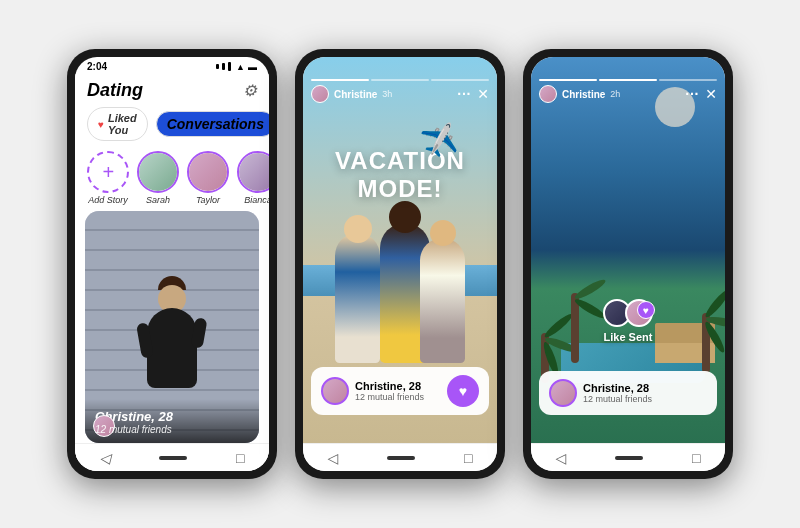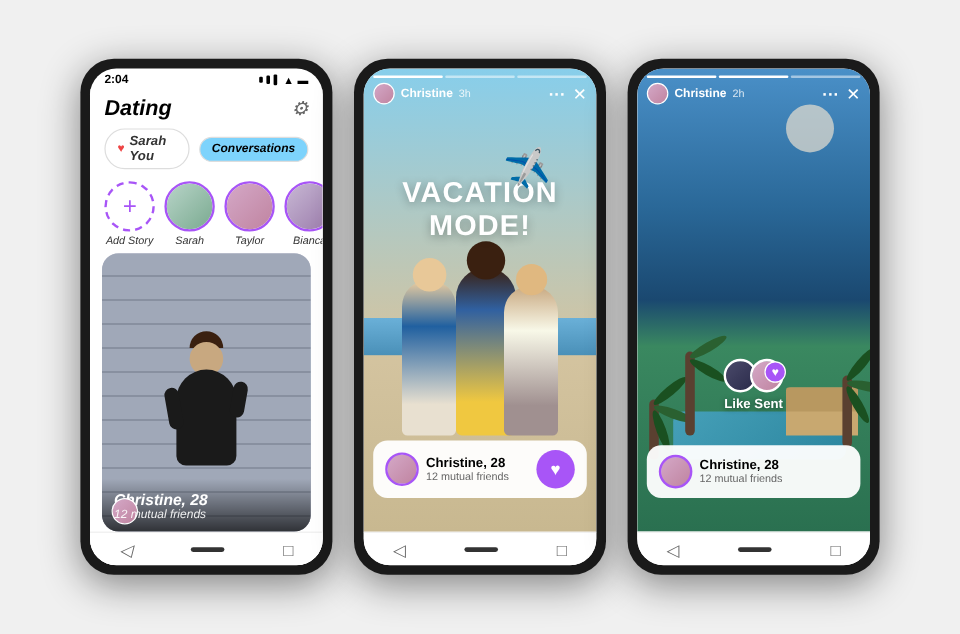--- a/index.html
+++ b/index.html
@@ -75,23 +75,23 @@
       padding: 4px 10px;
       border: 1px solid #ddd;
       border-radius: 20px;
       font-size: 11px;
       font-weight: 600;
       color: #333;
     }
     .tab-liked .heart { color: #e44; font-size: 10px; }
     .tab-conversations {
       padding: 4px 10px;
-      background: #7dd3fc;
+      background: #1d4ed8;
       border-radius: 20px;
-      font-size: 10px;
+      font-size: 14px;
       font-weight: 700;
       color: #000;
       border: 1.5px solid #ddd;
     }
 
     .stories-row {
       display: flex;
       gap: 8px;
       padding: 4px 12px 6px;
       overflow: hidden;
@@ -235,21 +235,21 @@
       right: 10px;
       width: 60px;
       height: 40px;
       background: #c8a870;
       border-radius: 4px 4px 0 0;
     }
 
     
     .story-top-bar {
       position: absolute;
-      top: 0; left: 0; right: 0;
+      top: 16px; left: 0; right: 0;
       padding: 6px 8px 4px;
       z-index: 10;
       text-align: right;
     }
     .story-progress {
       display: flex;
       gap: 2px;
       margin-bottom: 4px;
     }
     .progress-seg {
@@ -492,21 +492,21 @@
 
     <div class="dating-app">
       <div class="dating-header">
         <span class="dating-title">Dating</span>
         <span class="gear-icon">⚙</span>
       </div>
 
       <div class="tabs-row">
         <div class="tab-liked">
           <span class="heart">♥</span>
-          <span>Sarah You</span>
+          <span>Liked You</span>
         </div>
         <div class="tab-conversations">
           <span>Conversations</span>
         </div>
       </div>
 
       <div class="stories-row">
 
         <div class="story-item">
           <div class="story-add">

